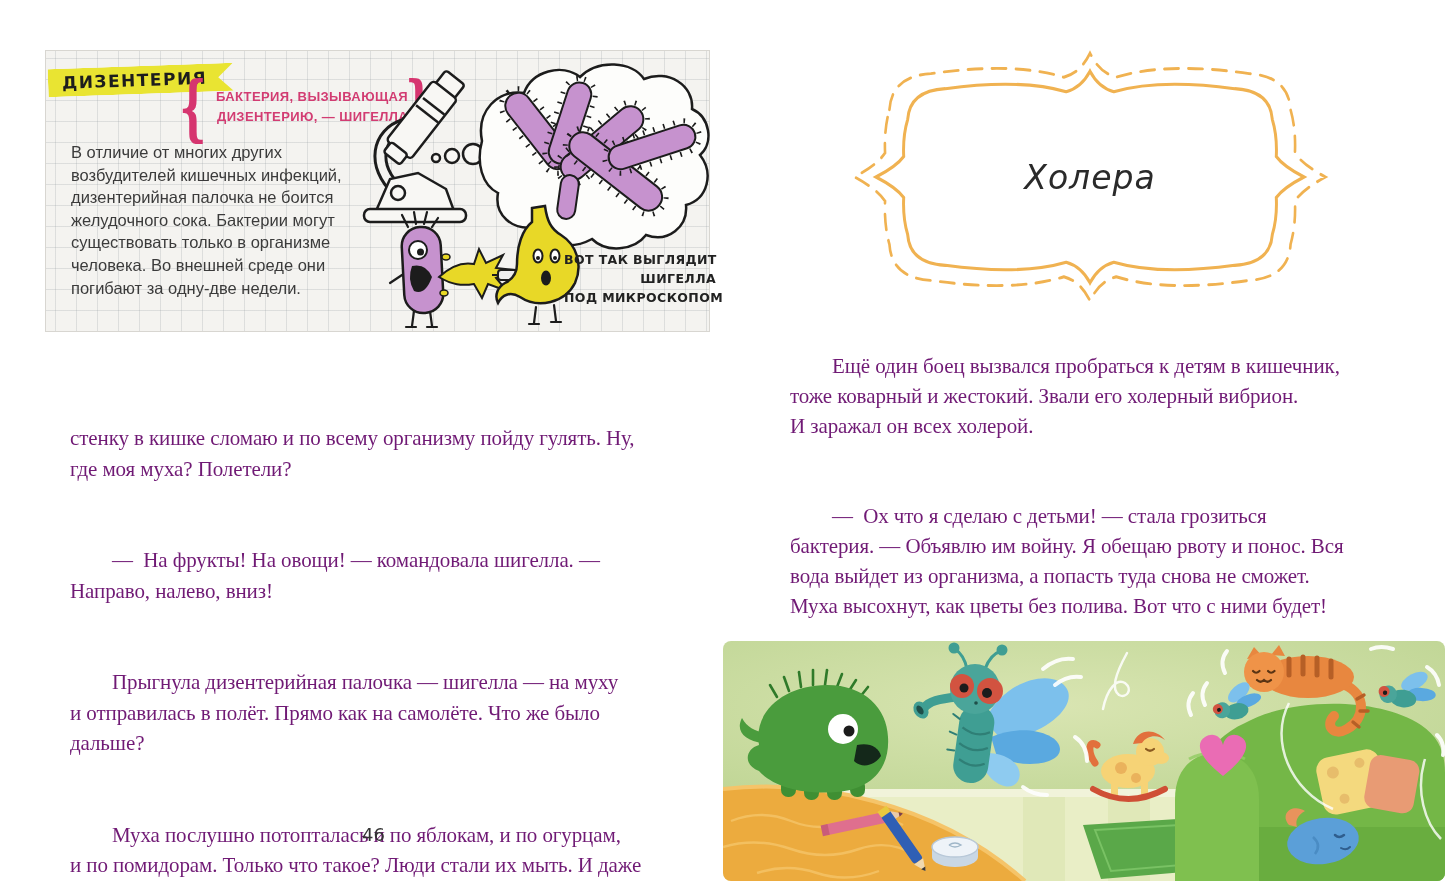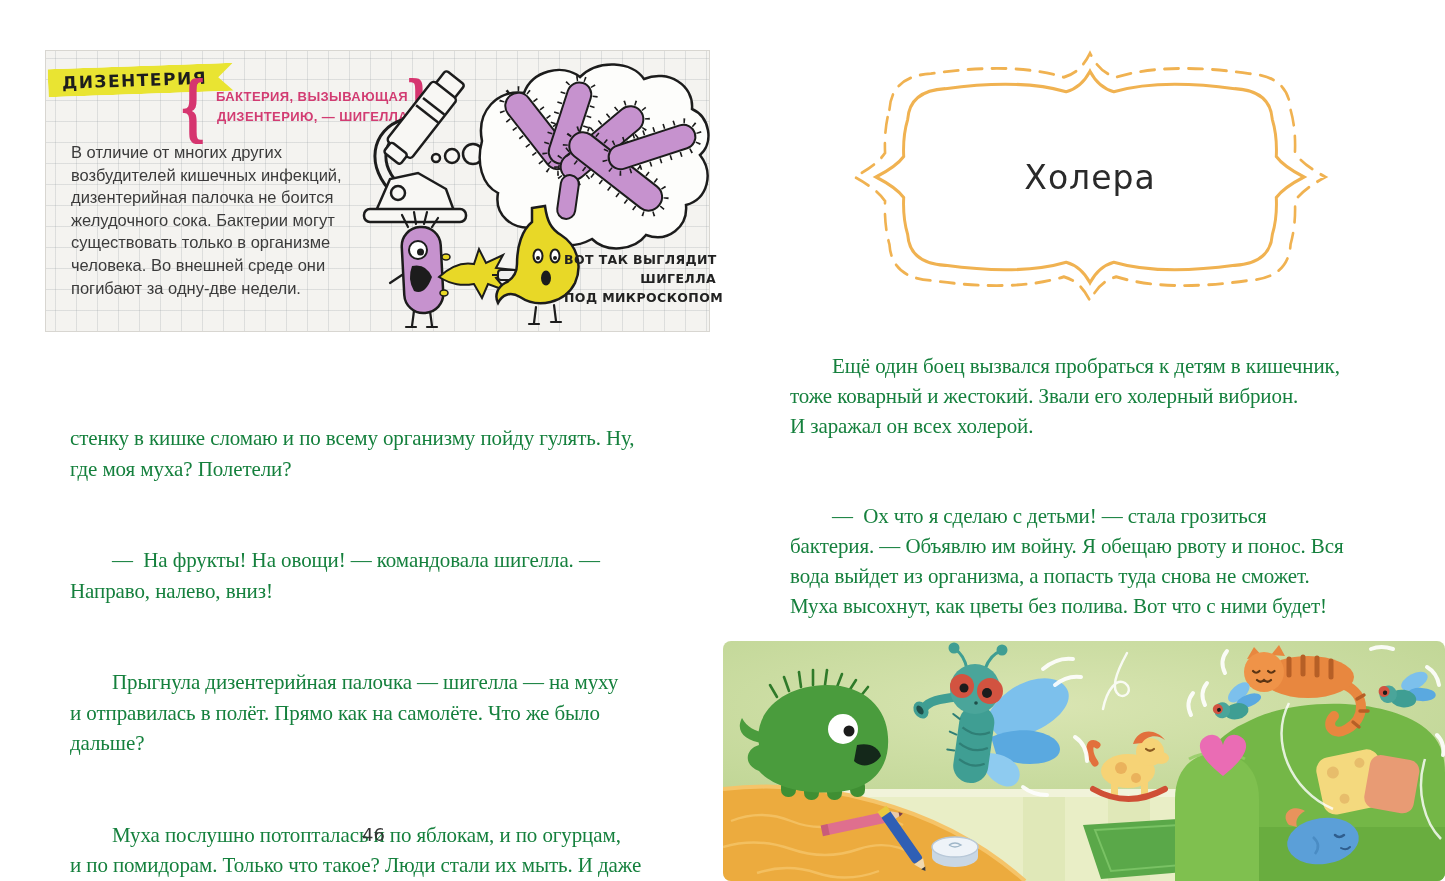--- a/index.html
+++ b/index.html
@@ -46,41 +46,42 @@
   }
   .panel-art{position:absolute;left:0;top:0;width:665px;height:282px;pointer-events:none;}
   .panel-caption{
     position:absolute;left:518px;top:199px;width:152px;text-align:right;
     font-family:"DejaVu Sans",sans-serif;font-size:12.5px;font-weight:600;
     line-height:19px;letter-spacing:.4px;color:#222;white-space:pre;
   }
 
   
   .bodytext{
-    position:absolute;white-space:pre;color:#15803d;
+    position:absolute;white-space:pre;color:#701a75;
     font-family:"Liberation Serif",serif;font-size:21px;line-height:30.5px;
     letter-spacing:-0.1px;
   }
   .bodytext p{margin:0;}
   .bodytext p.ind{text-indent:42px;}
   .left-text{left:70px;top:362px;width:650px;}
   .right-text{left:790px;top:291px;width:650px;line-height:30px;}
   .page-number{
     position:absolute;left:76px;top:824px;width:595px;text-align:center;
     font-family:"DejaVu Sans",sans-serif;font-size:18px;color:#333;
   }
 
   
   .title-frame{position:absolute;left:872px;top:64px;width:436px;height:226px;}
   .title-frame svg{overflow:visible;display:block;}
   .chapter-title{
     position:absolute;left:0;top:0;width:100%;height:100%;
     display:flex;align-items:center;justify-content:center;
     font-family:"DejaVu Sans",sans-serif;font-size:33px;color:#2a2a2a;
     letter-spacing:1px;
+    font-style:italic;
   }
 
   
   .illustration{
     position:absolute;left:723px;top:641px;width:722px;height:240px;
     border-radius:8px;overflow:hidden;
   }
 </style>
 </head>
 <body data-interactable="false">

